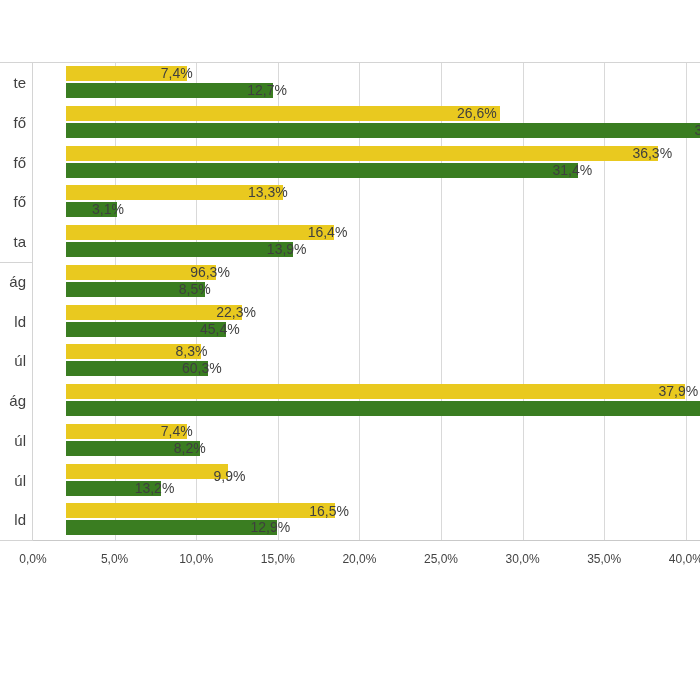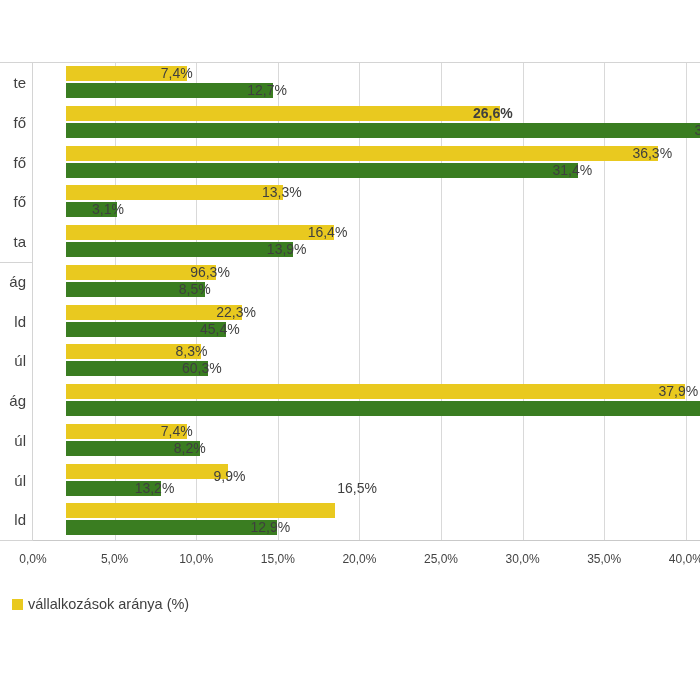--- a/index.html
+++ b/index.html
@@ -171,29 +171,29 @@
       <div class="cat-label" style="top: 471.5px;">úl</div>
       <div class="cat-label" style="top: 511.25px;">ld</div>
       <div class="cat-separator" style="top: 540px;"></div>
     </div>
   <div id="plot-area">
       <div class="bar yellow" style="left: 33px; top: 3px; width: 120.768px;"></div>
       <div class="bar-label" style="left: 127.768px; top: 3px;">7,4%</div>
       <div class="bar green" style="left: 33px; top: 20px; width: 207.264px;"></div>
       <div class="bar-label" style="left: 214.264px; top: 20px;">12,7%</div>
       <div class="bar yellow" style="left: 33px; top: 42.75px; width: 434.112px;"></div>
-      <div class="bar-label" style="left: 440px; top: 42.75px; font-weight: bold;">26,6%</div>
+      <div class="bar-label" style="left: 424px; top: 42.75px;">26,6%</div>
       <div class="bar green" style="left: 33px; top: 59.75px; width: 654.432px;"></div>
       <div class="bar-label" style="left: 661.432px; top: 59.75px;">3</div>
       <div class="bar yellow" style="left: 33px; top: 82.5px; width: 592.416px;"></div>
       <div class="bar-label" style="left: 599.416px; top: 82.5px;">36,3%</div>
       <div class="bar green" style="left: 33px; top: 99.5px; width: 512.448px;"></div>
       <div class="bar-label" style="left: 519.448px; top: 99.5px;">31,4%</div>
       <div class="bar yellow" style="left: 33px; top: 122.25px; width: 217.056px;"></div>
-      <div class="bar-label" style="left: 229px; top: 122.25px;">13,3%</div>
+      <div class="bar-label" style="left: 215px; top: 122.25px;">13,3%</div>
       <div class="bar green" style="left: 33px; top: 139.25px; width: 50.592px;"></div>
       <div class="bar-label" style="left: 59px; top: 139.25px;">3,1%</div>
       <div class="bar yellow" style="left: 33px; top: 162px; width: 267.648px;"></div>
       <div class="bar-label" style="left: 274.648px; top: 162px;">16,4%</div>
       <div class="bar green" style="left: 33px; top: 179px; width: 226.848px;"></div>
       <div class="bar-label" style="left: 233.848px; top: 179px;">13,9%</div>
       <div class="bar yellow" style="left: 33px; top: 201.75px; width: 150.144px;"></div>
       <div class="bar-label" style="left: 157.144px; top: 201.75px;">96,3%</div>
       <div class="bar green" style="left: 33px; top: 218.75px; width: 138.72px;"></div>
       <div class="bar-label" style="left: 145.72px; top: 218.75px;">8,5%</div>
@@ -210,37 +210,33 @@
       <div class="bar green" style="left: 33px; top: 338px; width: 665.856px;"></div>
       <div class="bar yellow" style="left: 33px; top: 360.75px; width: 120.768px;"></div>
       <div class="bar-label" style="left: 127.768px; top: 360.75px;">7,4%</div>
       <div class="bar green" style="left: 33px; top: 377.75px; width: 133.824px;"></div>
       <div class="bar-label" style="left: 140.824px; top: 377.75px;">8,2%</div>
       <div class="bar yellow" style="left: 33px; top: 400.5px; width: 161.568px;"></div>
       <div class="bar-label" style="left: 168.568px; top: 406px; margin-left: 12px;">9,9%</div>
       <div class="bar green" style="left: 33px; top: 417.5px; width: 94.656px;"></div>
       <div class="bar-label" style="left: 101.656px; top: 417.5px;">13,2%</div>
       <div class="bar yellow" style="left: 33px; top: 440.25px; width: 269.28px;"></div>
-      <div class="bar-label" style="left: 276.28px; top: 418px; margin-left: 28px;">16,5%</div>
+      <div class="bar-label" style="left: 276.28px; top: 441px;">16,5%</div>
       <div class="bar green" style="left: 33px; top: 457.25px; width: 210.528px;"></div>
       <div class="bar-label" style="left: 217.528px; top: 457.25px;">12,9%</div>
     </div>
   <div id="xticks">
       <div class="tick-label" style="left: 33px;">0,0%</div>
       <div class="tick-label" style="left: 114.6px;">5,0%</div>
       <div class="tick-label" style="left: 196.2px;">10,0%</div>
       <div class="tick-label" style="left: 277.8px;">15,0%</div>
       <div class="tick-label" style="left: 359.4px;">20,0%</div>
       <div class="tick-label" style="left: 441px;">25,0%</div>
       <div class="tick-label" style="left: 522.6px;">30,0%</div>
       <div class="tick-label" style="left: 604.2px;">35,0%</div>
       <div class="tick-label" style="left: 685.8px;">40,0%</div>
     </div>
 
   <div id="legend">
-    <div class="legend-entry">
-      <span class="legend-swatch yellow"></span>
-      <span>vállalkozások aránya (%)</span>
-    </div>
     <div class="legend-gap"></div>
   </div>
 
 </div>
 
 </body></html>

